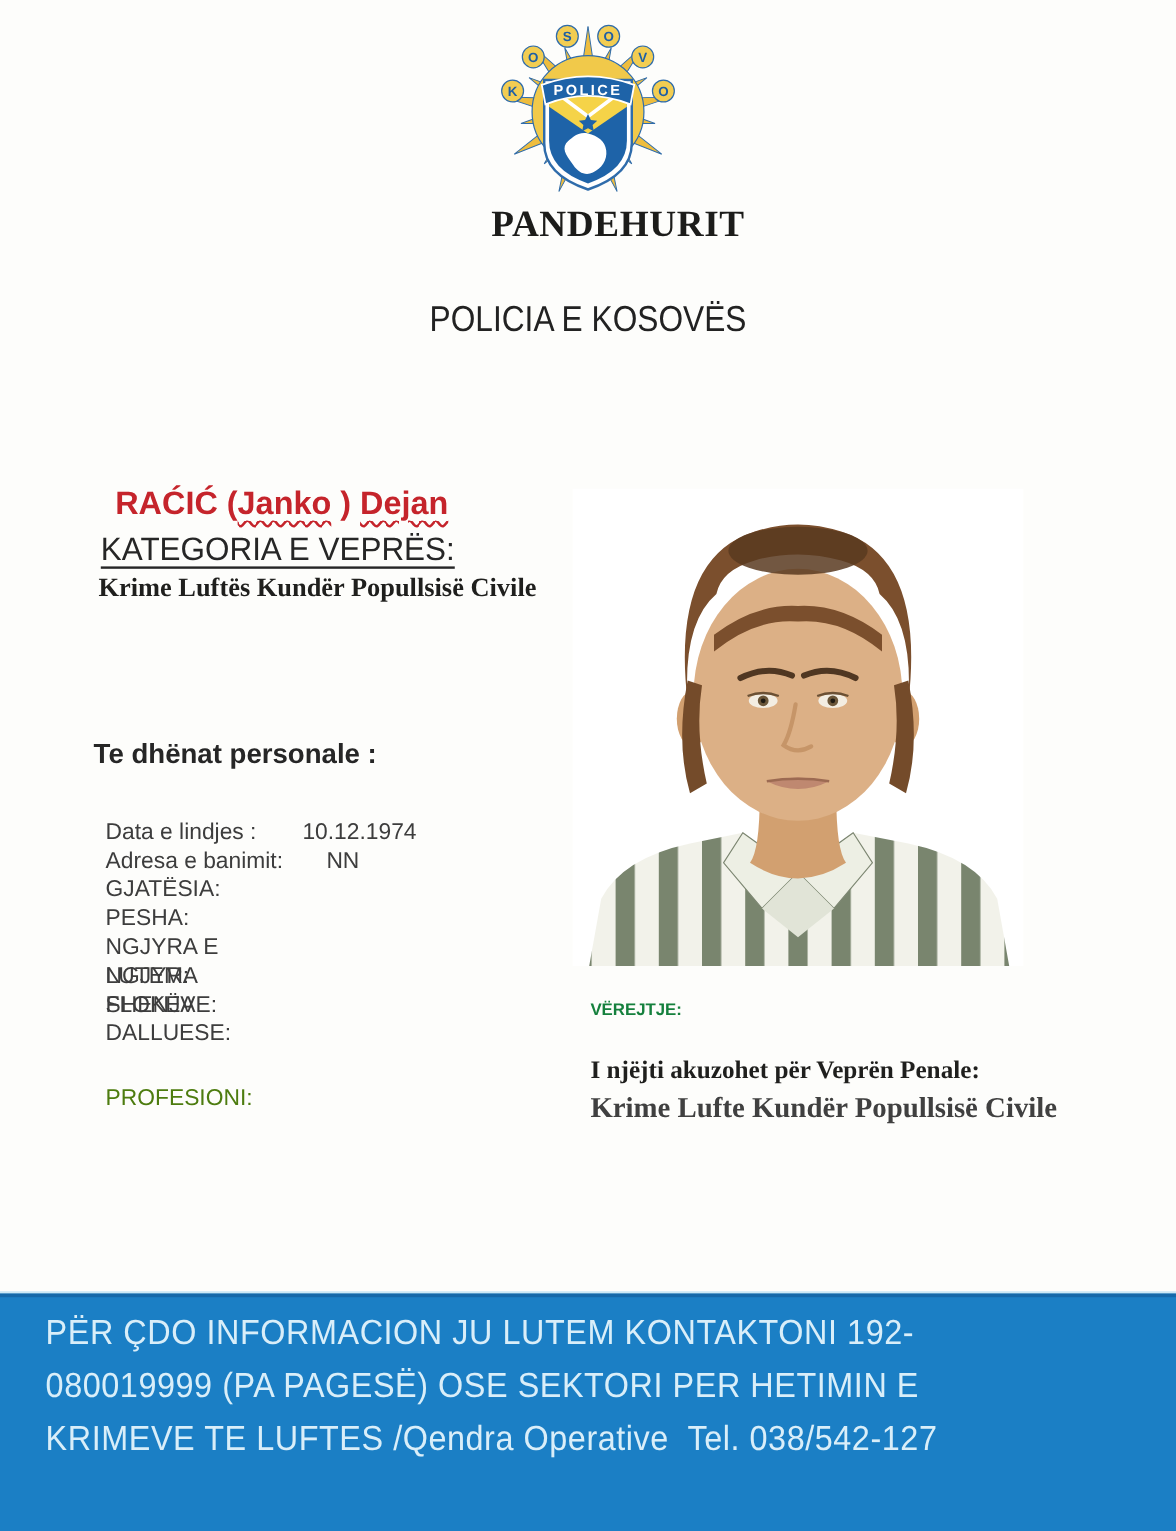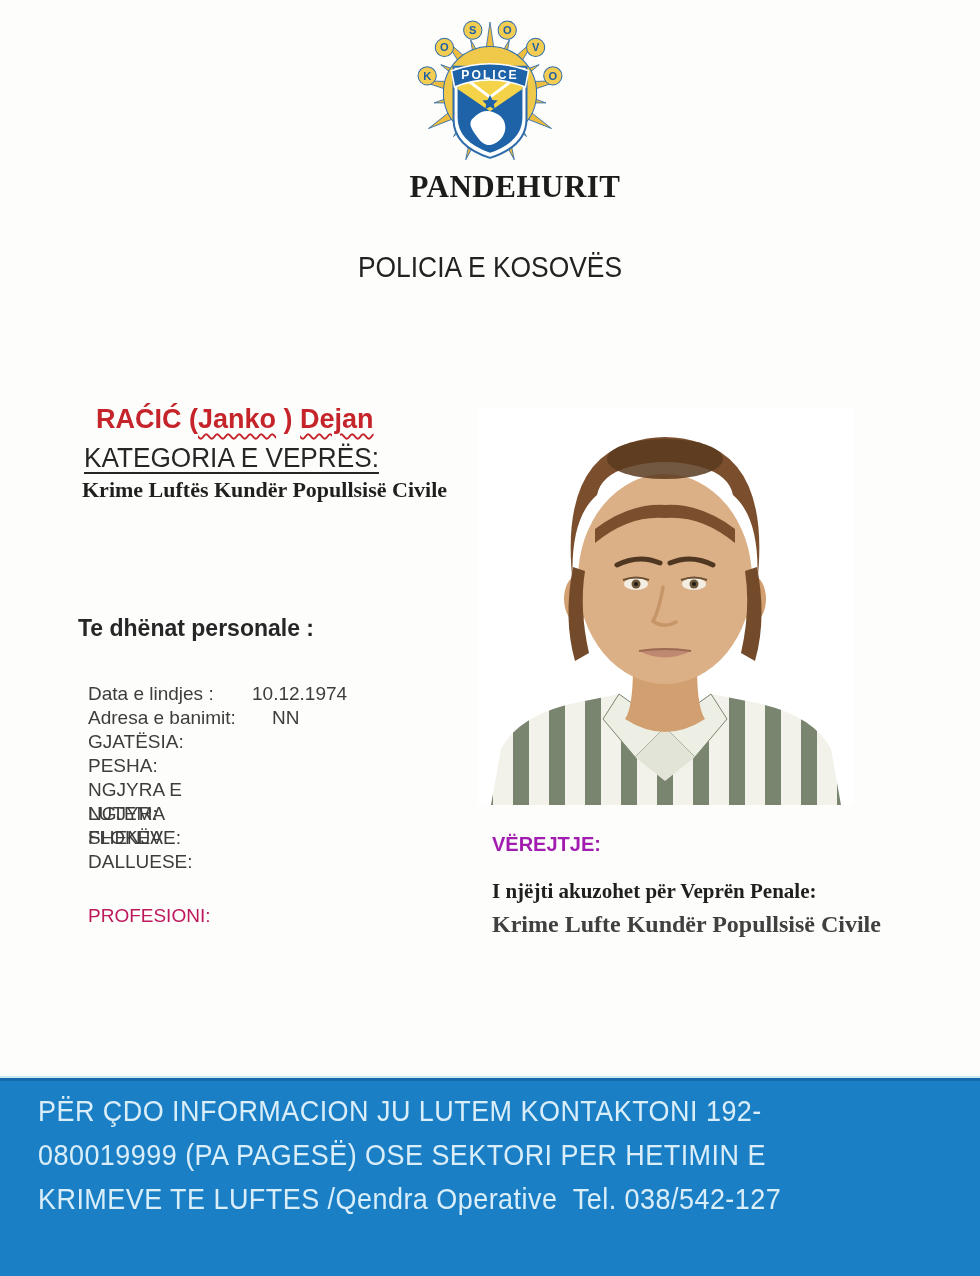--- a/index.html
+++ b/index.html
@@ -44,28 +44,28 @@
   .pd-heading{
     position:absolute;left:78px;top:615px;
     font-size:23px;font-weight:bold;color:#262626;white-space:pre-wrap;
   }
   .pd-rows{position:absolute;left:88px;top:662px;width:360px;margin-top:20px;}
   .pd-row{display:flex;height:24px;font-size:19px;color:#3d3d3d;line-height:24px;}
   .pd-row .lbl{width:164px;flex:0 0 164px;}
   .pd-row .val{flex:1;}
   .pd-row .val.indent{padding-left:20px;}
   .profession{
-    position:absolute;left:88px;top:905px;font-size:19px;color:#be185d;
+    position:absolute;left:88px;top:905px;font-size:19px;color:#4d7c0f;
   }
   
   .photo{position:absolute;left:477px;top:407px;width:376px;height:398px;}
   
   .remark-heading{
     position:absolute;left:492px;top:833px;
-    font-size:20px;font-weight:bold;color:#a21caf;
+    font-size:14px;font-weight:bold;color:#15803d;
   }
   .remark-line1{
     position:absolute;left:492px;top:879px;
     font-family:"Liberation Serif",serif;font-weight:bold;font-size:21px;color:#1f1f1d;
   }
   .remark-line2{
     position:absolute;left:492px;top:911px;
     font-family:"Liberation Serif",serif;font-weight:bold;font-size:24px;color:#404040;
   }
   

